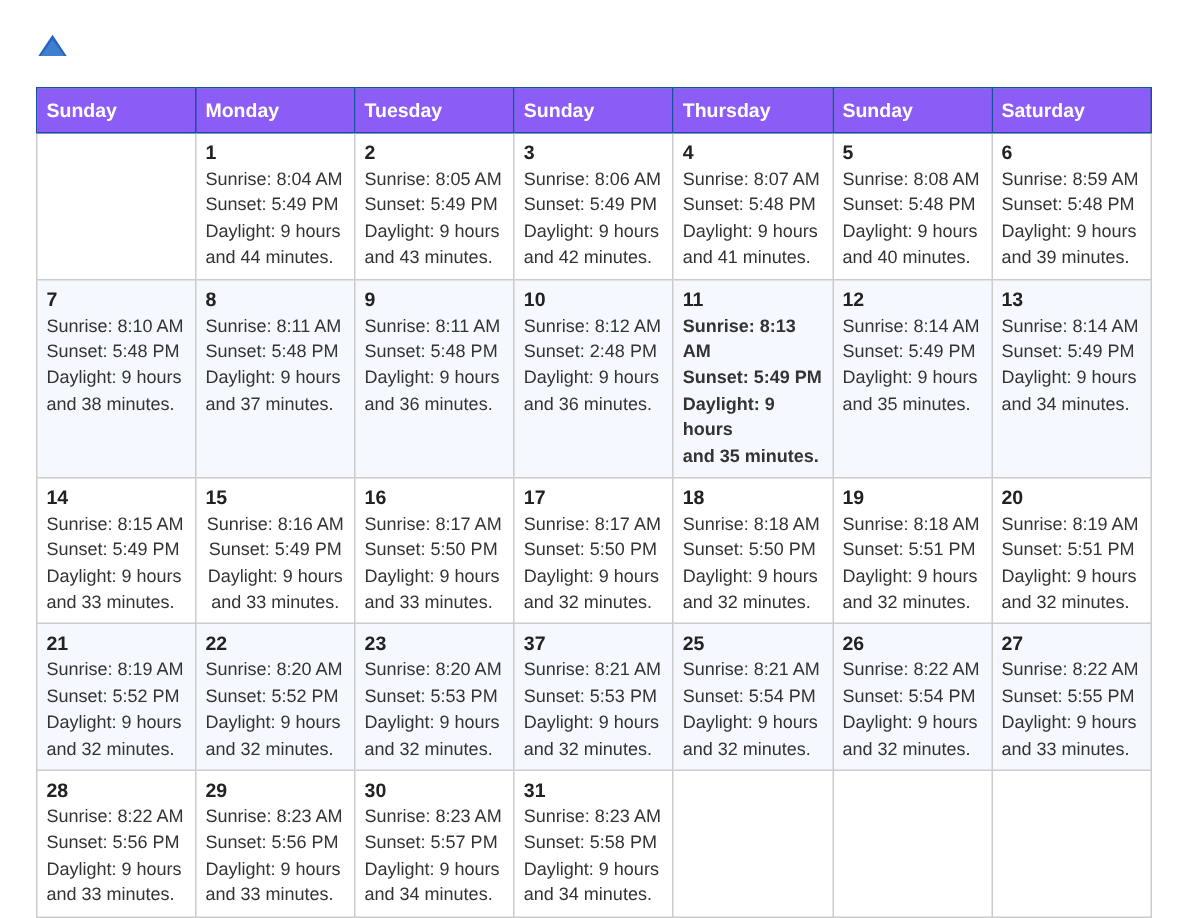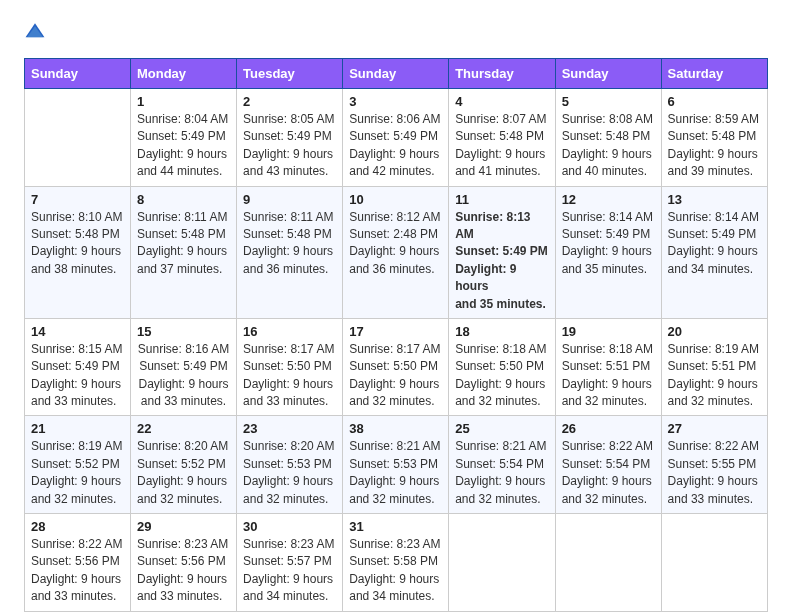--- a/index.html
+++ b/index.html
@@ -283,21 +283,21 @@
 and 32 minutes.</div>
         </td>
         <td>
           <span class="day-number">23</span>
           <div class="cell-text" style="white-space: pre-line;">Sunrise: 8:20 AM
 Sunset: 5:53 PM
 Daylight: 9 hours
 and 32 minutes.</div>
         </td>
         <td>
-          <span class="day-number">38</span>
+          <span class="day-number">37</span>
           <div class="cell-text" style="white-space: pre-line;">Sunrise: 8:21 AM
 Sunset: 5:53 PM
 Daylight: 9 hours
 and 32 minutes.</div>
         </td>
         <td>
           <span class="day-number">25</span>
           <div class="cell-text" style="white-space: pre-line;">Sunrise: 8:21 AM
 Sunset: 5:54 PM
 Daylight: 9 hours

